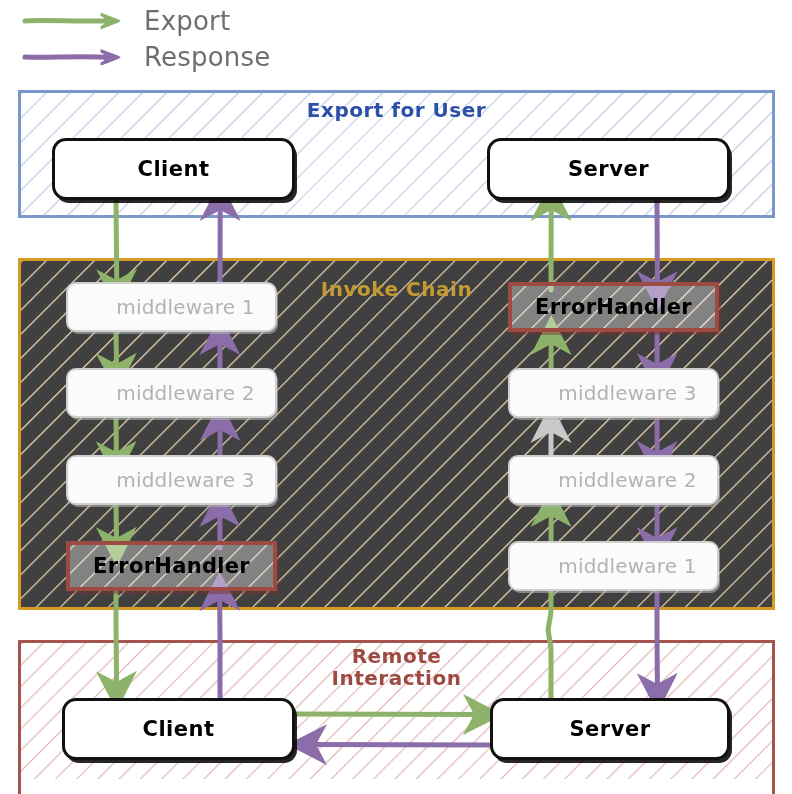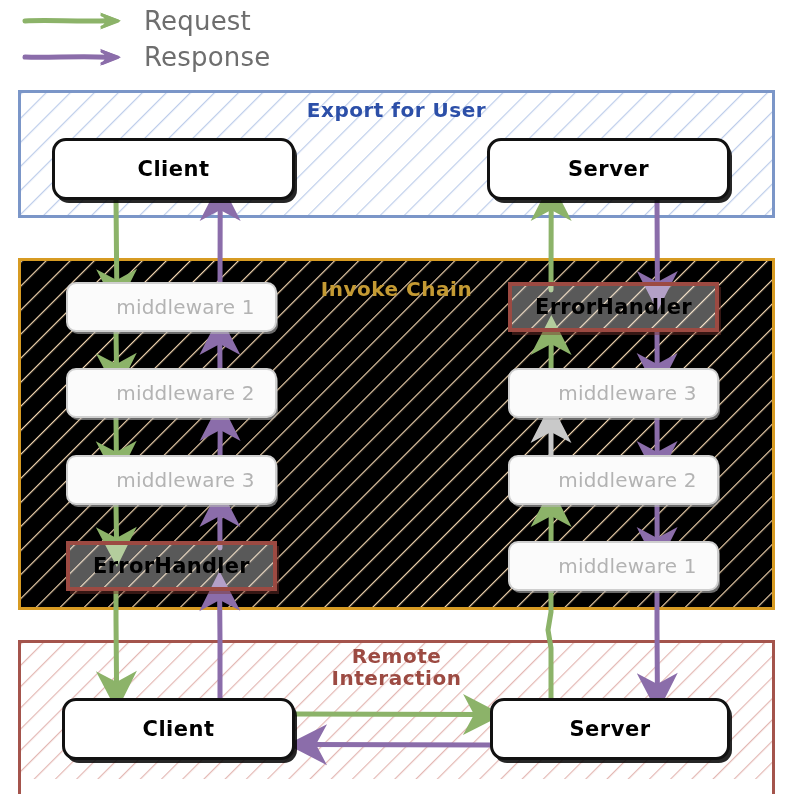--- a/index.html
+++ b/index.html
@@ -27,21 +27,21 @@
     position:absolute;left:0;right:0;text-align:center;
     font-family:"DejaVu Sans", sans-serif;
     font-weight:bold;font-size:20px;letter-spacing:.5px;
     line-height:1.12;
     white-space:pre-line;
   }
 
   #sec-export{left:18px;top:90px;width:757px;height:128px;
     border:3px solid #7b96c8;background:#ffffff;}
   #sec-invoke{left:18px;top:258px;width:757px;height:352px;
-    border:3px solid #d79b23;background:#000000;}
+    border:3px solid #d79b23;background:#404040;}
   #sec-remote{left:18px;top:640px;width:757px;height:162px;
     border:3px solid #a4544c;background:#ffffff;}
 
   
   .node{
     position:absolute;box-sizing:border-box;
     display:flex;align-items:center;justify-content:center;
     text-align:center;
   }
   .node-hard{
@@ -83,21 +83,21 @@
 <div id="stage">
 
   <div class="legend">
 
     <div class="legend-row" style="left:22px;top:4px;">
       <svg width="104" height="30" viewBox="0 0 104 30">
         <path d="M3 15 C 26 13.6, 52 15.8, 86 14.8" stroke="#8cb369" stroke-width="5" fill="none" stroke-linecap="round"></path>
         <path d="M78 6.5 L 99 14.8 L 78 23.5 L 84 14.8 Z" fill="#8cb369"></path>
         <path d="M80 9 L 96 14.9 L 80 21" stroke="#8cb369" stroke-width="3.2" fill="none" stroke-linejoin="round" stroke-linecap="round"></path>
       </svg>
-      <span class="legend-label">Request</span>
+      <span class="legend-label">Export</span>
     </div>
 
     <div class="legend-row" style="left:22px;top:40px;justify-content:center;">
       <svg width="104" height="30" viewBox="0 0 104 30">
         <path d="M3 15 C 28 16.2, 54 13.4, 86 15.2" stroke="#8b6daa" stroke-width="5" fill="none" stroke-linecap="round"></path>
         <path d="M78 6.8 L 99 15.2 L 78 23.8 L 84 15.2 Z" fill="#8b6daa"></path>
         <path d="M80 9.4 L 96 15.3 L 80 21.4" stroke="#8b6daa" stroke-width="3.2" fill="none" stroke-linejoin="round" stroke-linecap="round"></path>
       </svg>
       <span class="legend-label">Response</span>
     </div>

